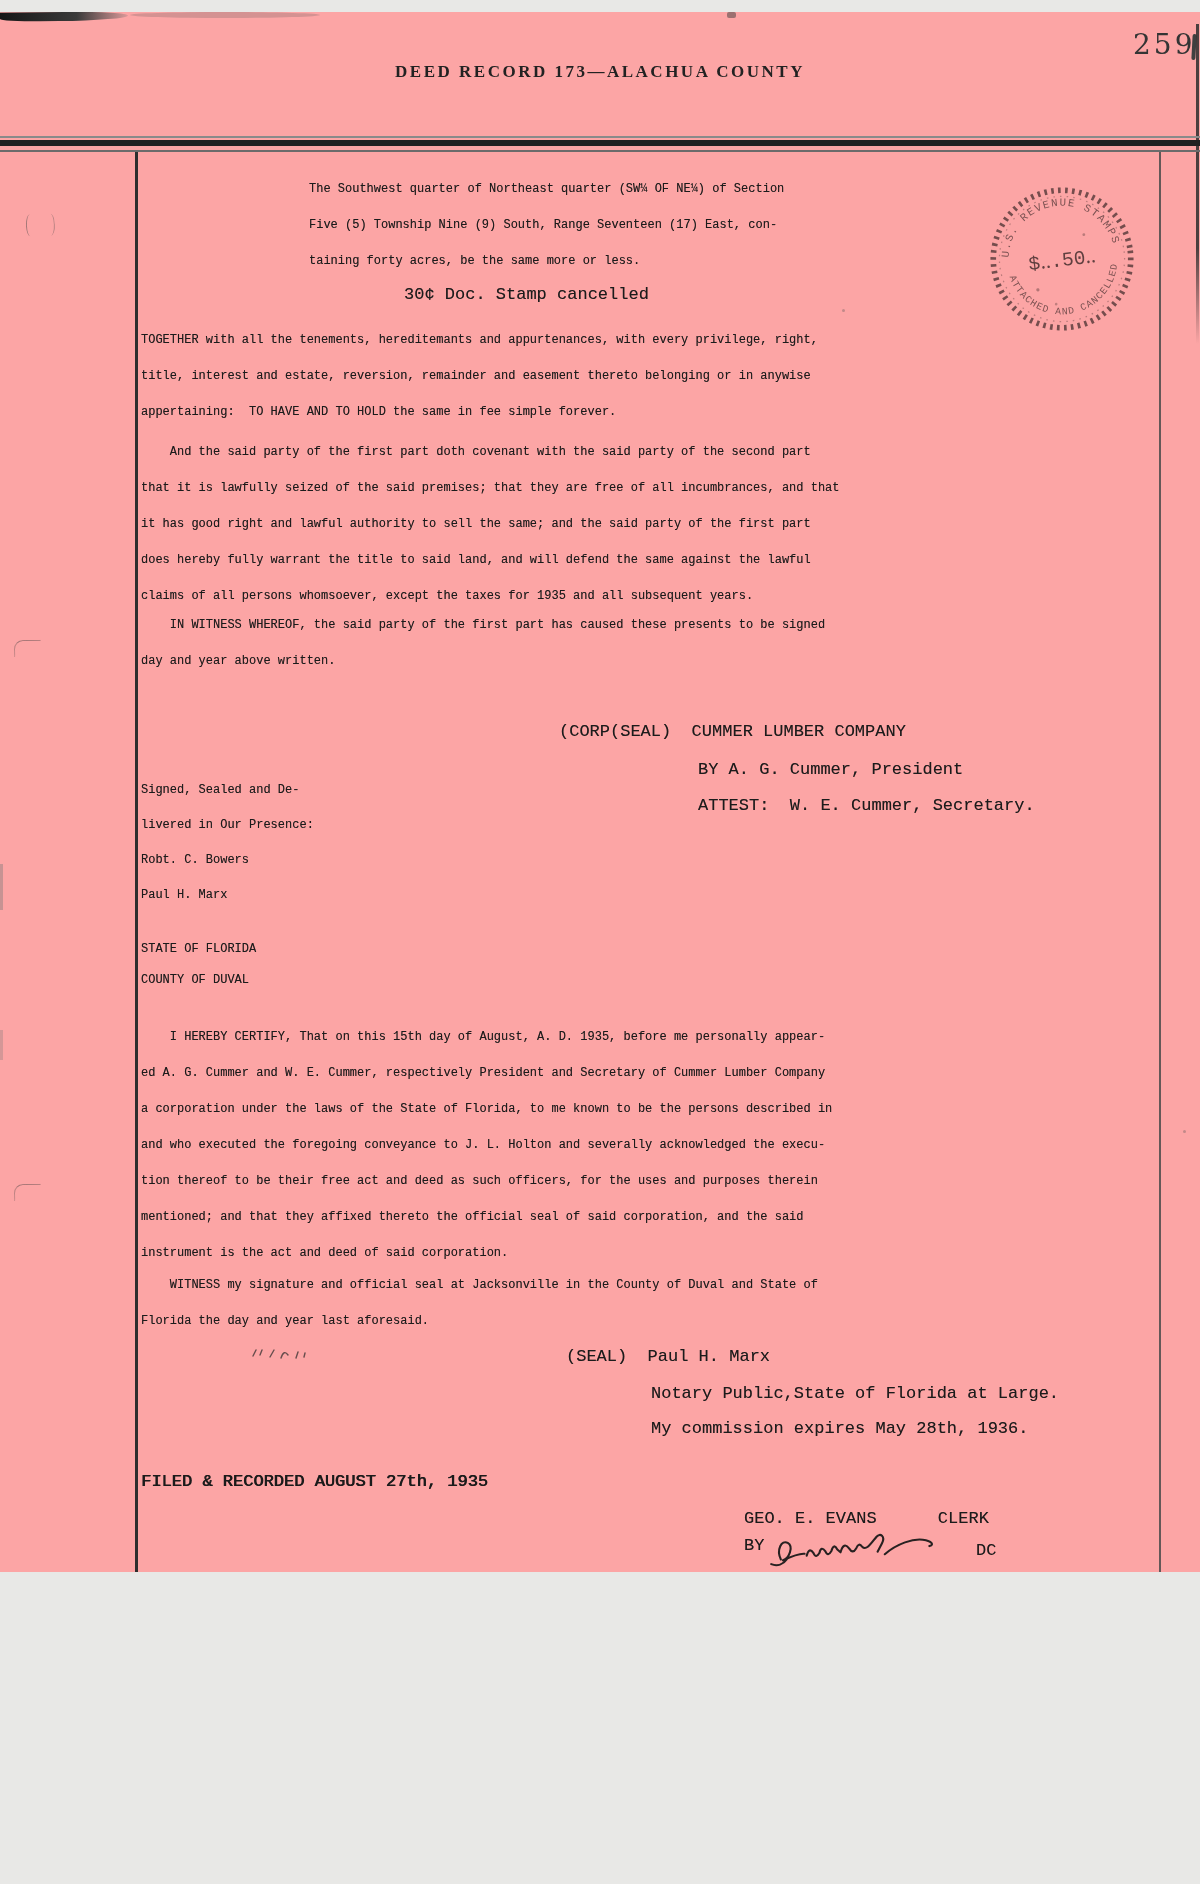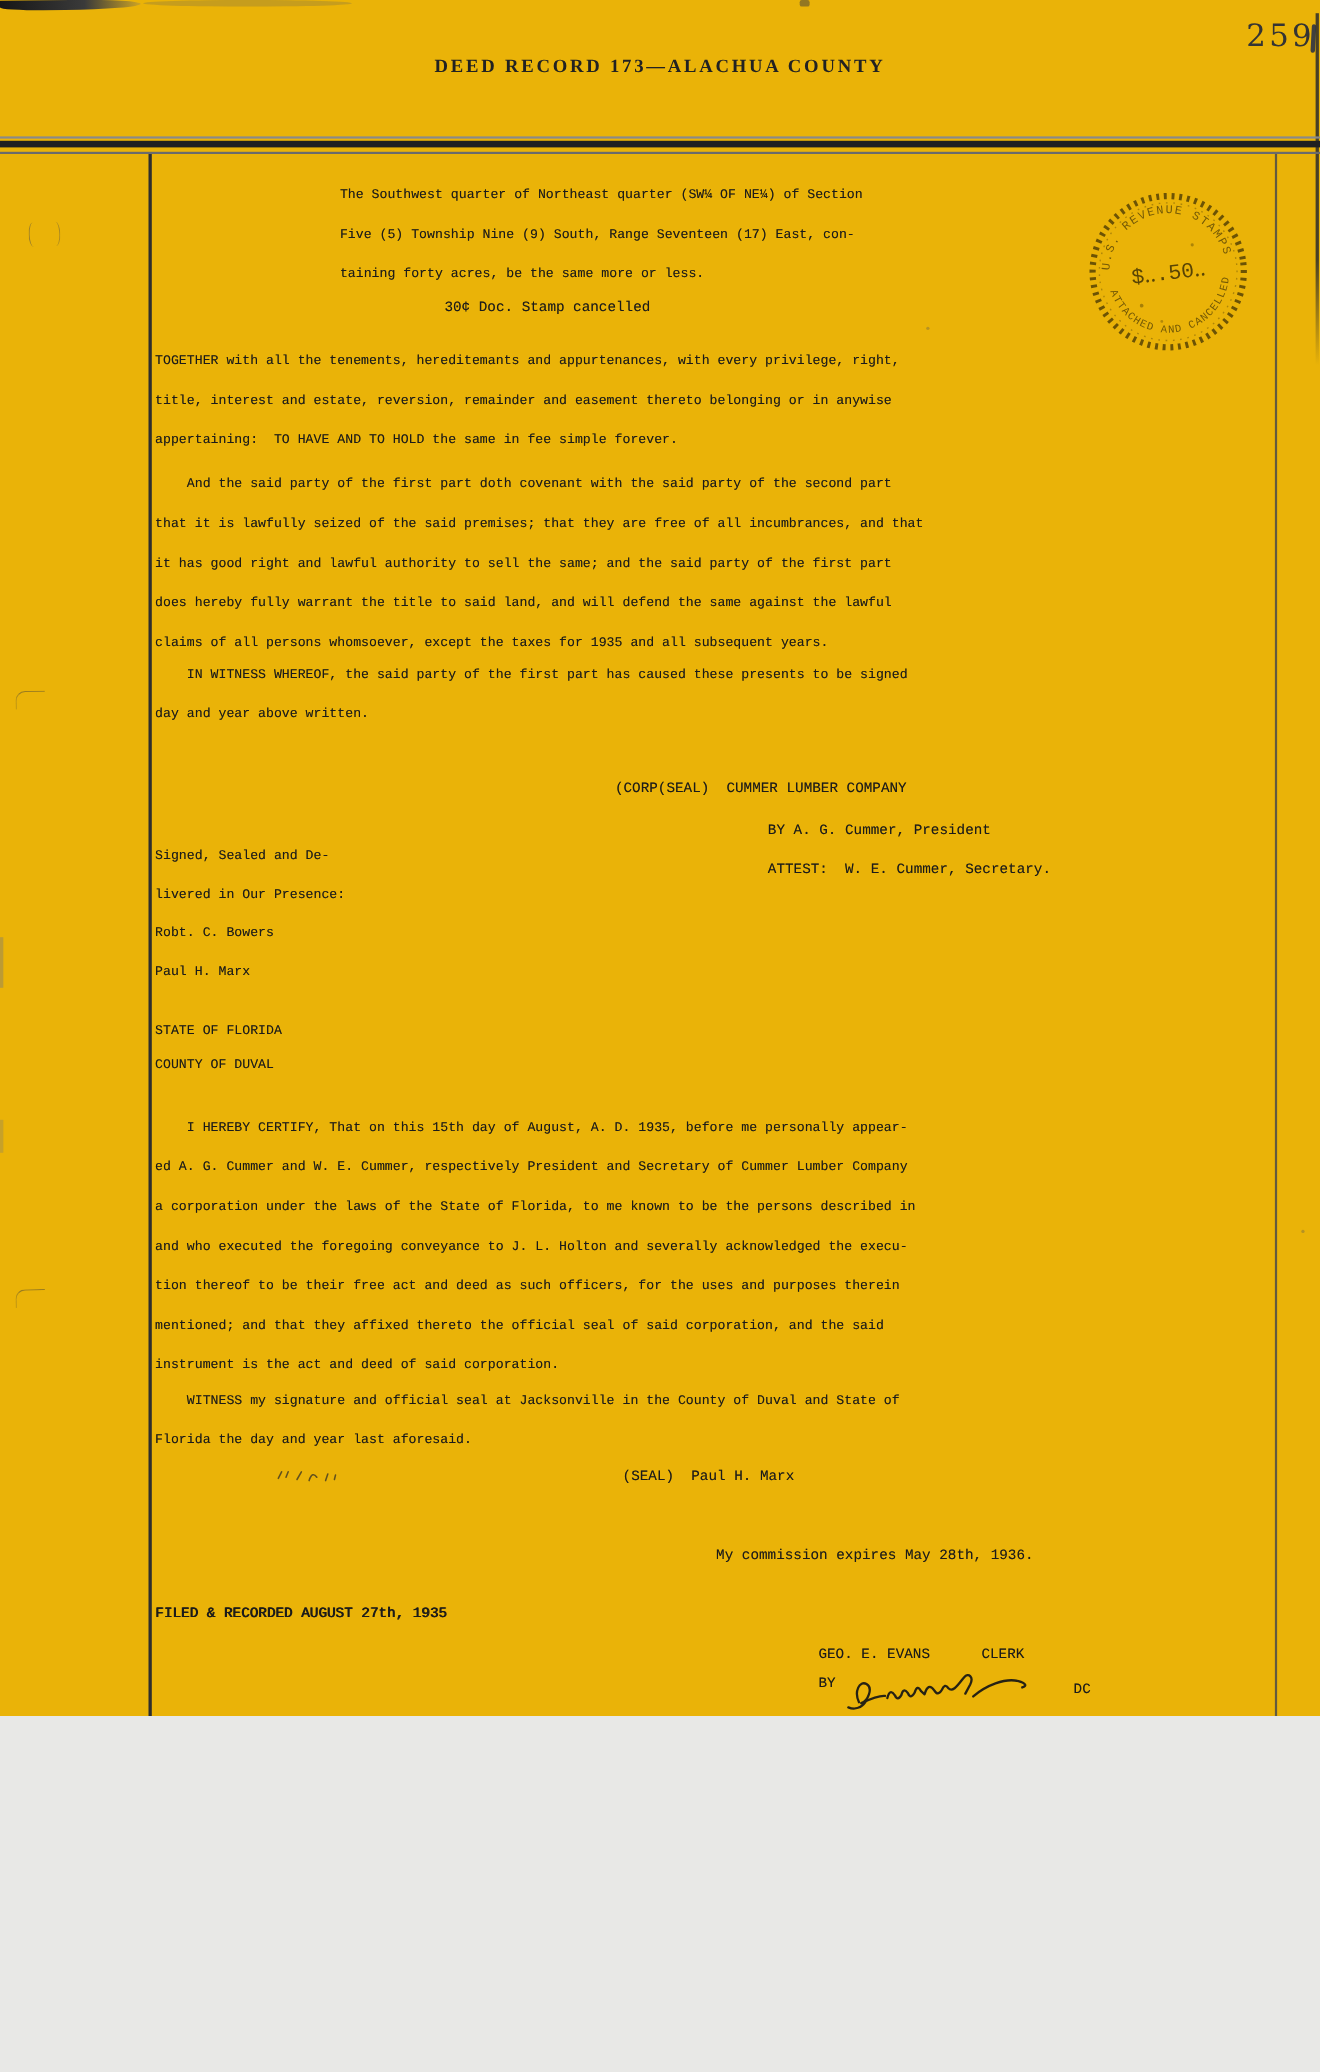--- a/index.html
+++ b/index.html
@@ -1,28 +1,28 @@
 <!DOCTYPE html>
 <html><head>
 <meta charset="utf-8">
 <title>Document</title>
 <style>
   html,body{margin:0;padding:0;background:#e8e8e6;}
   .page{
-    position:relative;width:1200px;height:1560px;margin:0 auto;
-    background:#eab308;overflow:hidden;
+    position:relative;width:1200px;height:1560px;margin:12px auto;
+    background:#fca5a5;overflow:hidden;
     font-family:"Liberation Mono","DejaVu Sans Mono",monospace;
     color:#1b1b1b;
   }
   .tblock{position:absolute;font-size:12px;line-height:36px;white-space:pre;
           text-shadow:0 0 .4px rgba(20,20,20,.45);}
   .tblock.lh35{line-height:35px}
   .tblock.lh31{line-height:31px}
   .tline{white-space:pre;}
-  .line{position:absolute;font-size:13px;line-height:1.25;white-space:pre;
+  .line{position:absolute;font-size:17px;line-height:1.25;white-space:pre;
         text-shadow:0 0 .4px rgba(20,20,20,.45);}
   .strong{text-shadow:.7px 0 0 currentColor, 0 0 .4px rgba(20,20,20,.5);}
   .pageno{position:absolute;top:16px;left:1133px;
           font-family:"DejaVu Serif","Liberation Serif",serif;
           font-size:28px;letter-spacing:3px;color:#343434;}
   .header{position:absolute;top:50px;left:0;width:1200px;text-align:center;
           font-family:"Liberation Serif","DejaVu Serif",serif;
           font-size:17px;font-weight:bold;letter-spacing:2.5px;color:#222;}
   .hrule{position:absolute;left:0;width:1200px;}
   .rule-a{top:124px;height:2px;background:#8a8a8a;}
@@ -124,20 +124,21 @@
 
   <div class="tblock" style="left:141px;top:1255px;"><div class="tline">    WITNESS my signature and official seal at Jacksonville in the County of Duval and State of</div><div class="tline">Florida the day and year last aforesaid.</div></div>
 
   <div class="artifact" style="left:250px;top:1332px;">
     <svg width="72" height="18" viewBox="0 0 72 18">
       <path d="M3,12 l3,-6 M10,11 l2,-5 M20,13 l4,-7 M31,14 q3,-9 7,-3 M46,14 l2,-6 M54,13 l1,-4" stroke="rgba(40,40,40,.7)" stroke-width="1.4" fill="none" stroke-linecap="round"></path>
     </svg>
   </div>
 
   <div class="line" style="left:566px;top:1334px;">(SEAL)  Paul H. Marx</div>
+  <div class="line" style="left:651px;top:1371px;">Notary Public,State of Florida at Large.</div>
   <div class="line" style="left:651px;top:1406px;">My commission expires May 28th, 1936.</div>
 
   <div class="line strong" style="left:141px;top:1459px;">FILED &amp; RECORDED AUGUST 27th, 1935</div>
 
   <div class="line" style="left:744px;top:1496px;">GEO. E. EVANS      CLERK</div>
   <div class="line" style="left:744px;top:1523px;">BY</div>
   <div class="artifact" style="left:766px;top:1506px;transform:rotate(-4deg);">
     <svg width="185" height="52" viewBox="0 0 185 52">
       <path d="M4,40 c6,3 12,1 16,-4 M14,36 c-4,-10 2,-20 8,-16 c6,4 0,16 -6,17 c8,-3 16,-6 22,-5
                M40,34 q3,-9 7,-2 q2,6 6,0 q2,-7 6,-1 q2,6 6,0 q3,-8 6,-1 l3,3

